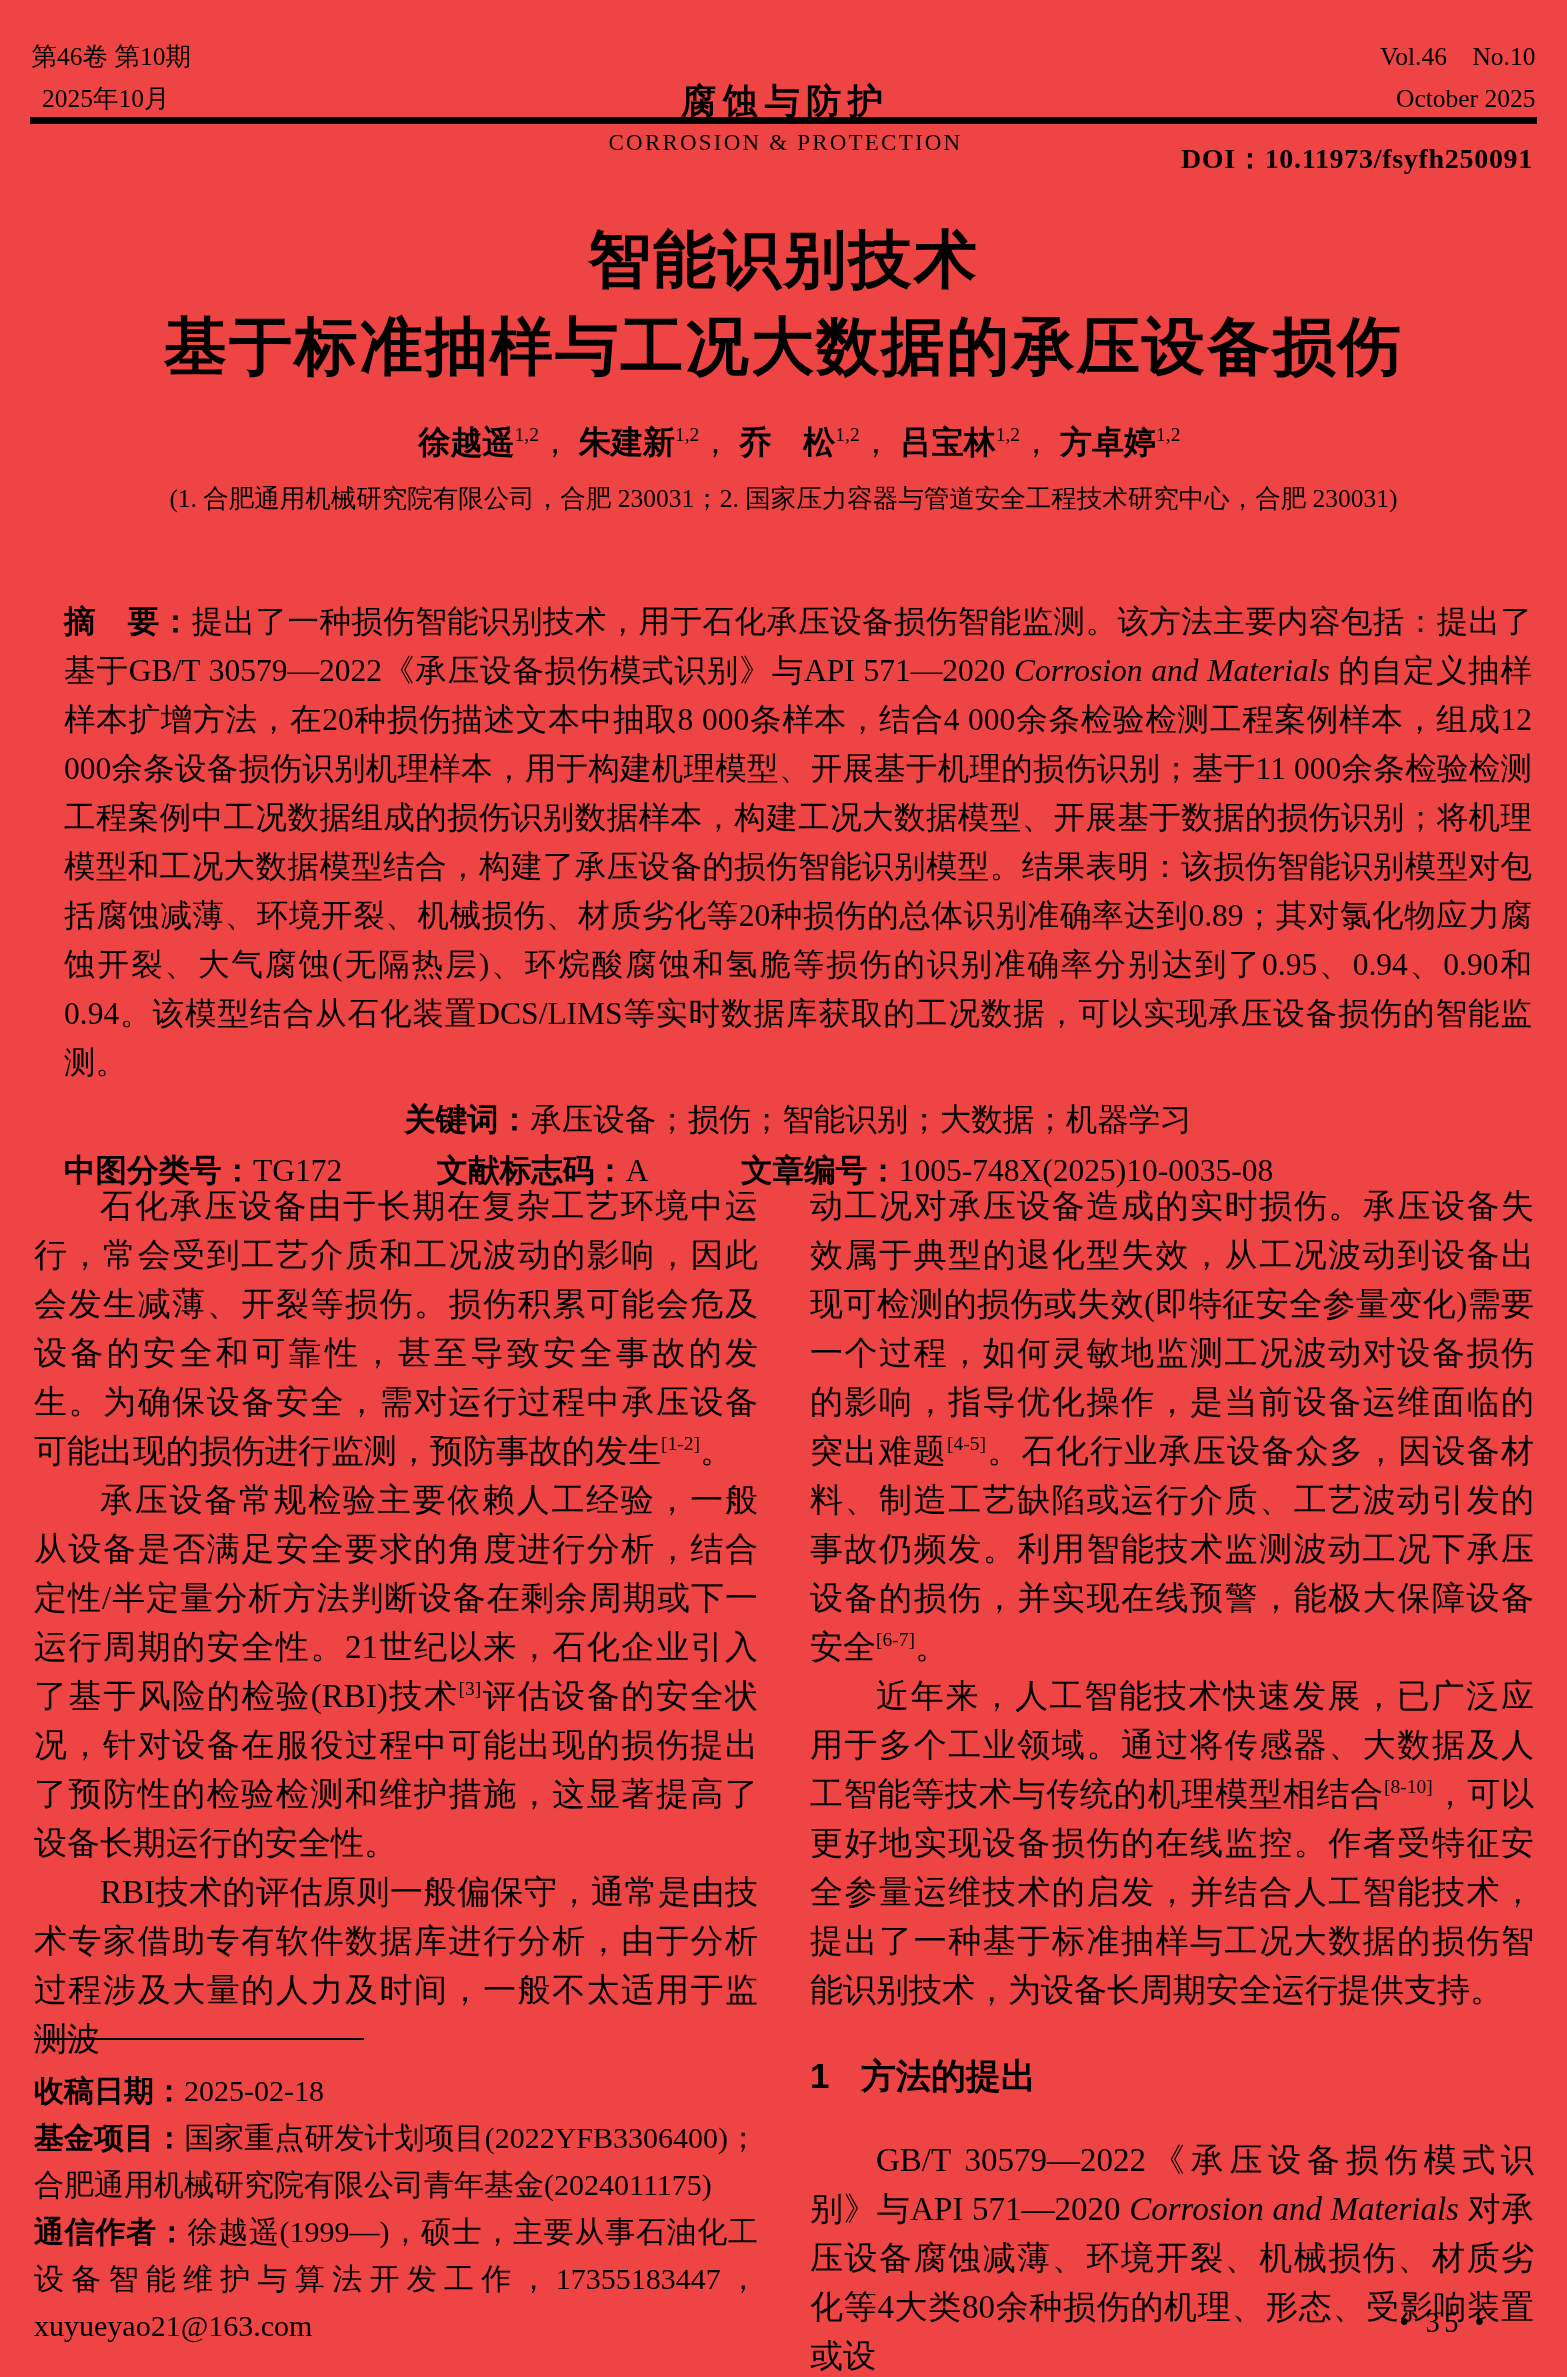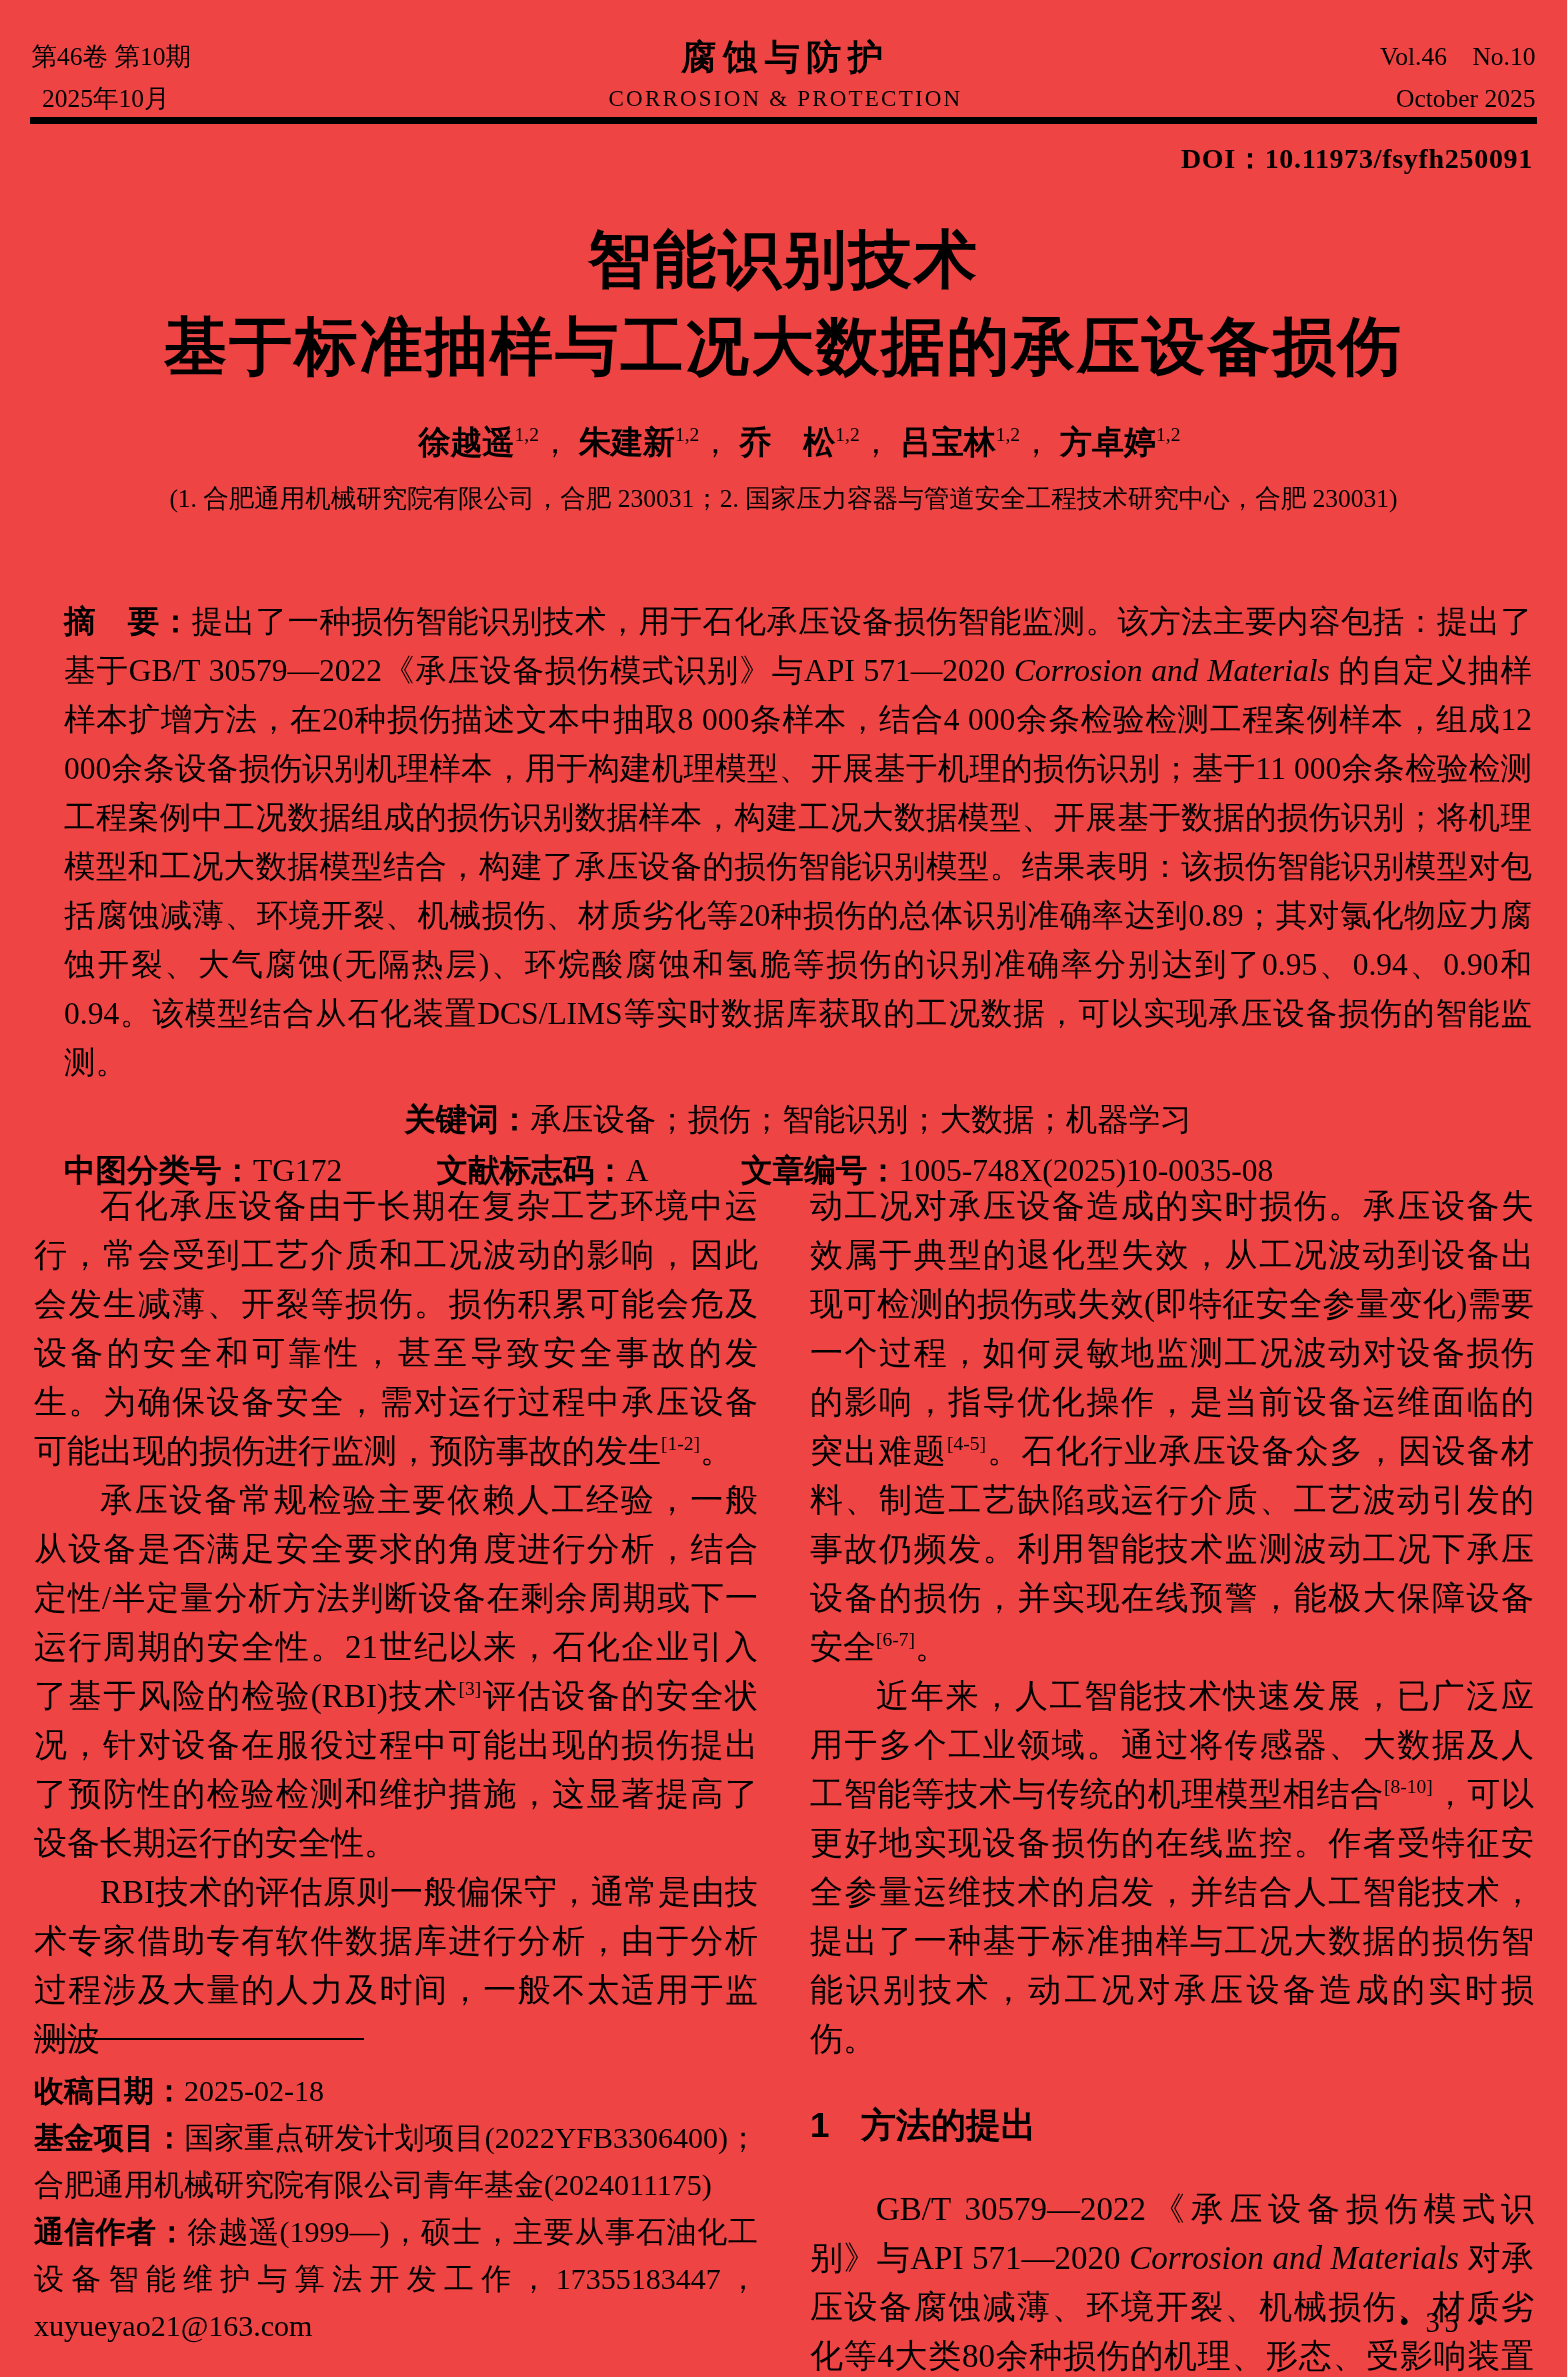--- a/index.html
+++ b/index.html
@@ -10,21 +10,21 @@
     background:#ef4444;
     color:#000;
     font-family:"Liberation Serif","DejaVu Serif",serif;
     overflow:hidden;
   }
 
   
   .hdr{position:absolute;top:36px;left:31.5px;width:1504px;display:flex;justify-content:space-between;align-items:flex-start;}
   .hdr-left{font-size:25.5px;line-height:42px;text-align:left;}
   .hdr-left .l2{padding-left:10.5px;}
-  .hdr-center{text-align:center;}
+  .hdr-center{text-align:center;margin-top:44px;}
   .jt-cn{font-size:35px;font-weight:bold;letter-spacing:6.7px;line-height:43px;}
   .jt-en{font-size:23px;letter-spacing:2.2px;line-height:40px;}
   .hdr-right{font-size:25.5px;line-height:42px;text-align:right;}
   .rule{position:absolute;top:117px;left:30px;width:1507px;height:6.7px;background:#000;}
   .doi{position:absolute;top:140px;right:34px;font-size:28px;font-weight:bold;letter-spacing:0.7px;}
 
   
   .title{position:absolute;top:216px;left:0;width:100%;text-align:center;
          font-family:"Liberation Sans","DejaVu Sans",sans-serif;
          font-weight:bold;font-size:63px;line-height:87px;letter-spacing:2.2px;}
@@ -105,21 +105,21 @@
   <p class="clcline"><span class="rt-b">中图分类号：</span><span>TG172</span><span>　　　</span><span class="rt-b">文献标志码：</span><span>A</span><span>　　　</span><span class="rt-b">文章编号：</span><span>1005-748X(2025)10-0035-08</span></p>
 
   <div class="cols">
     <div class="col">
       <p><span>石化承压设备由于长期在复杂工艺环境中运行，常会受到工艺介质和工况波动的影响，因此会发生减薄、开裂等损伤。损伤积累可能会危及设备的安全和可靠性，甚至导致安全事故的发生。为确保设备安全，需对运行过程中承压设备可能出现的损伤进行监测，预防事故的发生</span><sup>[1-2]</sup><span>。</span></p>
       <p><span>承压设备常规检验主要依赖人工经验，一般从设备是否满足安全要求的角度进行分析，结合定性/半定量分析方法判断设备在剩余周期或下一运行周期的安全性。21世纪以来，石化企业引入了基于风险的检验(RBI)技术</span><sup>[3]</sup><span>评估设备的安全状况，针对设备在服役过程中可能出现的损伤提出了预防性的检验检测和维护措施，这显著提高了设备长期运行的安全性。</span></p>
       <p><span>RBI技术的评估原则一般偏保守，通常是由技术专家借助专有软件数据库进行分析，由于分析过程涉及大量的人力及时间，一般不太适用于监测波</span></p>
     </div>
     <div class="col">
       <p class="noindent"><span>动工况对承压设备造成的实时损伤。承压设备失效属于典型的退化型失效，从工况波动到设备出现可检测的损伤或失效(即特征安全参量变化)需要一个过程，如何灵敏地监测工况波动对设备损伤的影响，指导优化操作，是当前设备运维面临的突出难题</span><sup>[4-5]</sup><span>。石化行业承压设备众多，因设备材料、制造工艺缺陷或运行介质、工艺波动引发的事故仍频发。利用智能技术监测波动工况下承压设备的损伤，并实现在线预警，能极大保障设备安全</span><sup>[6-7]</sup><span>。</span></p>
-      <p><span>近年来，人工智能技术快速发展，已广泛应用于多个工业领域。通过将传感器、大数据及人工智能等技术与传统的机理模型相结合</span><sup>[8-10]</sup><span>，可以更好地实现设备损伤的在线监控。作者受特征安全参量运维技术的启发，并结合人工智能技术，提出了一种基于标准抽样与工况大数据的损伤智能识别技术，动工况对承压设备造成的实时损伤。</span></p>
+      <p><span>近年来，人工智能技术快速发展，已广泛应用于多个工业领域。通过将传感器、大数据及人工智能等技术与传统的机理模型相结合</span><sup>[8-10]</sup><span>，可以更好地实现设备损伤的在线监控。作者受特征安全参量运维技术的启发，并结合人工智能技术，提出了一种基于标准抽样与工况大数据的损伤智能识别技术，为设备长周期安全运行提供支持。</span></p>
       <div class="h2"><span class="num">1</span><span>方法的提出</span></div>
       <p><span>GB/T 30579—2022《承压设备损伤模式识别》与API 571—2020 </span><span class="rt-i">Corrosion and Materials</span><span> 对承压设备腐蚀减薄、环境开裂、机械损伤、材质劣化等4大类80余种损伤的机理、形态、受影响装置或设</span></p>
     </div>
   </div>
 
   <div class="footnote">
     <div class="fn-rule"></div>
     <p><span class="rt-b">收稿日期：</span><span>2025-02-18</span></p>
     <p><span class="rt-b">基金项目：</span><span>国家重点研发计划项目(2022YFB3306400)；合肥通用机械研究院有限公司青年基金(2024011175)</span></p>
     <p><span class="rt-b">通信作者：</span><span>徐越遥(1999—)，硕士，主要从事石油化工设备智能维护与算法开发工作，17355183447，xuyueyao21@163.com</span></p>

